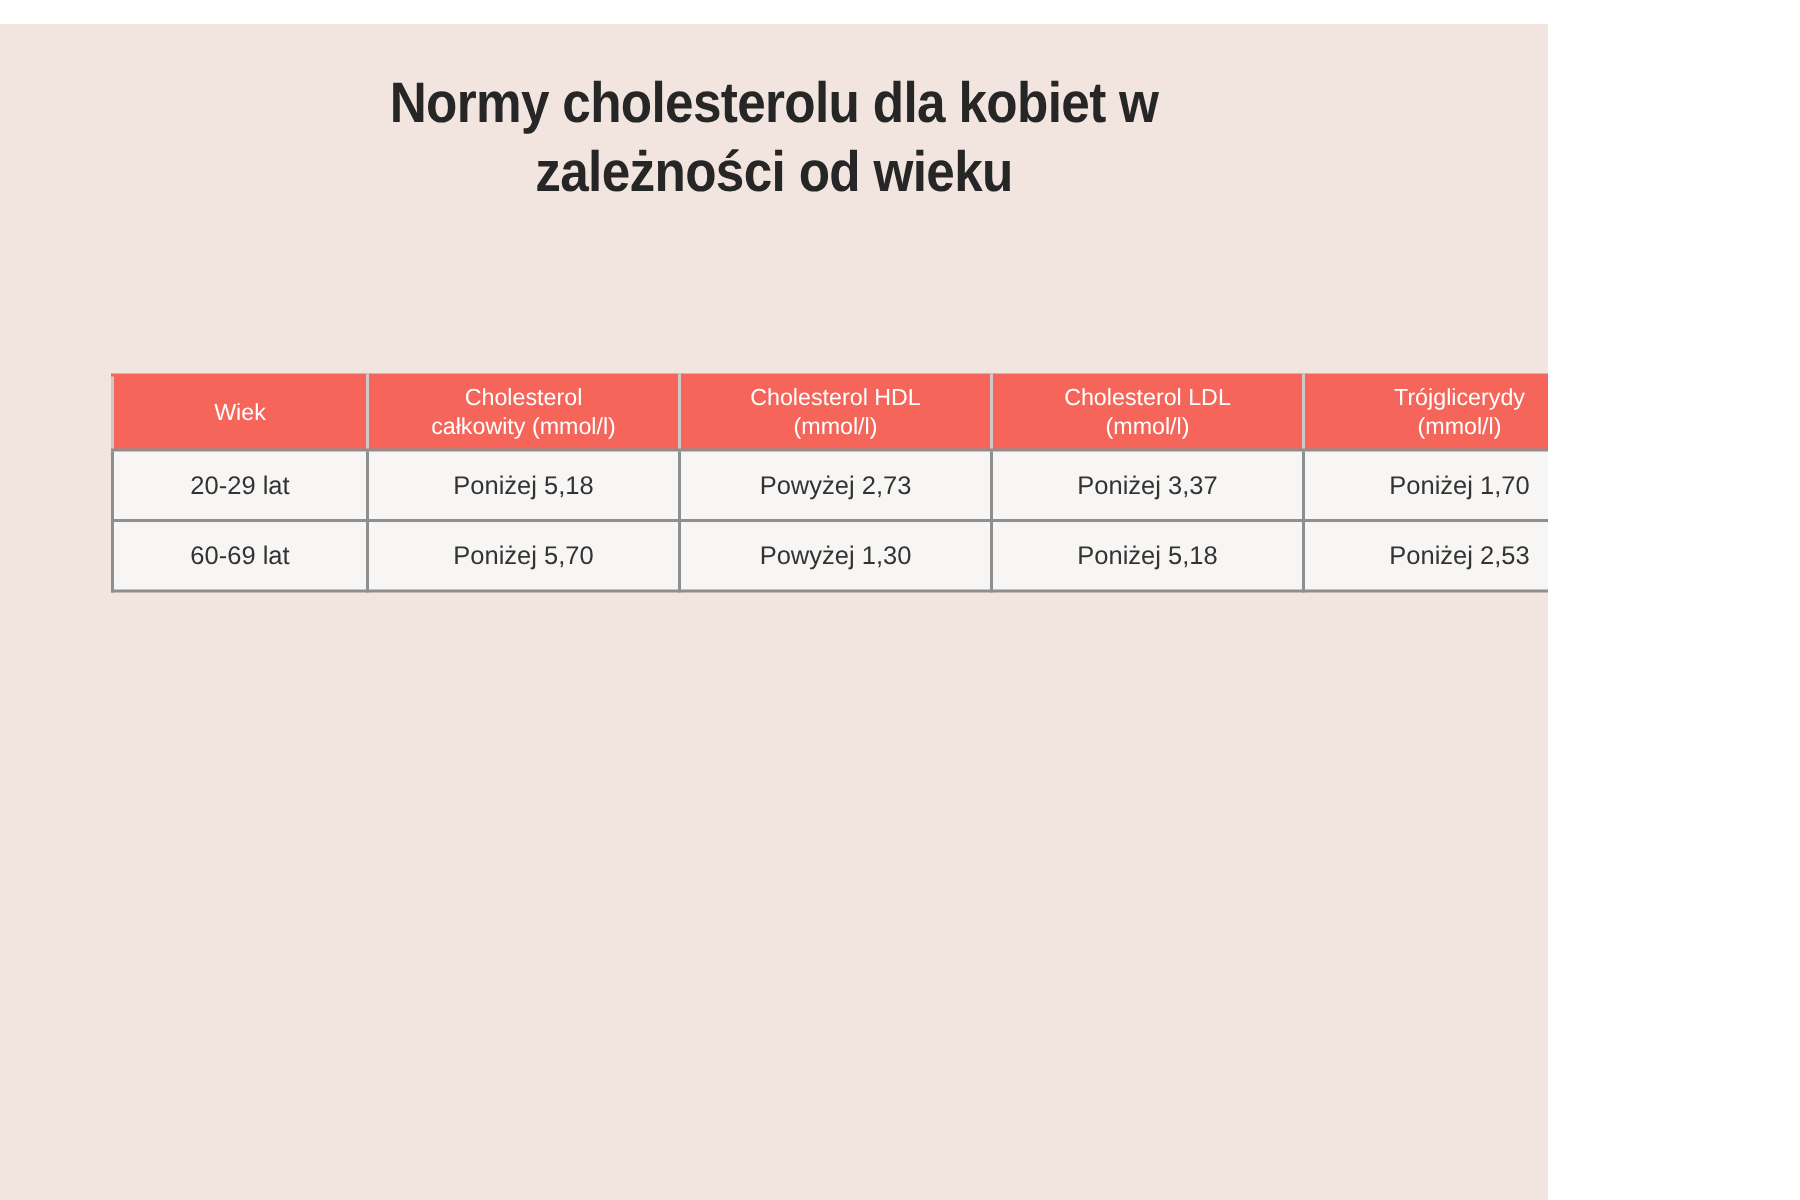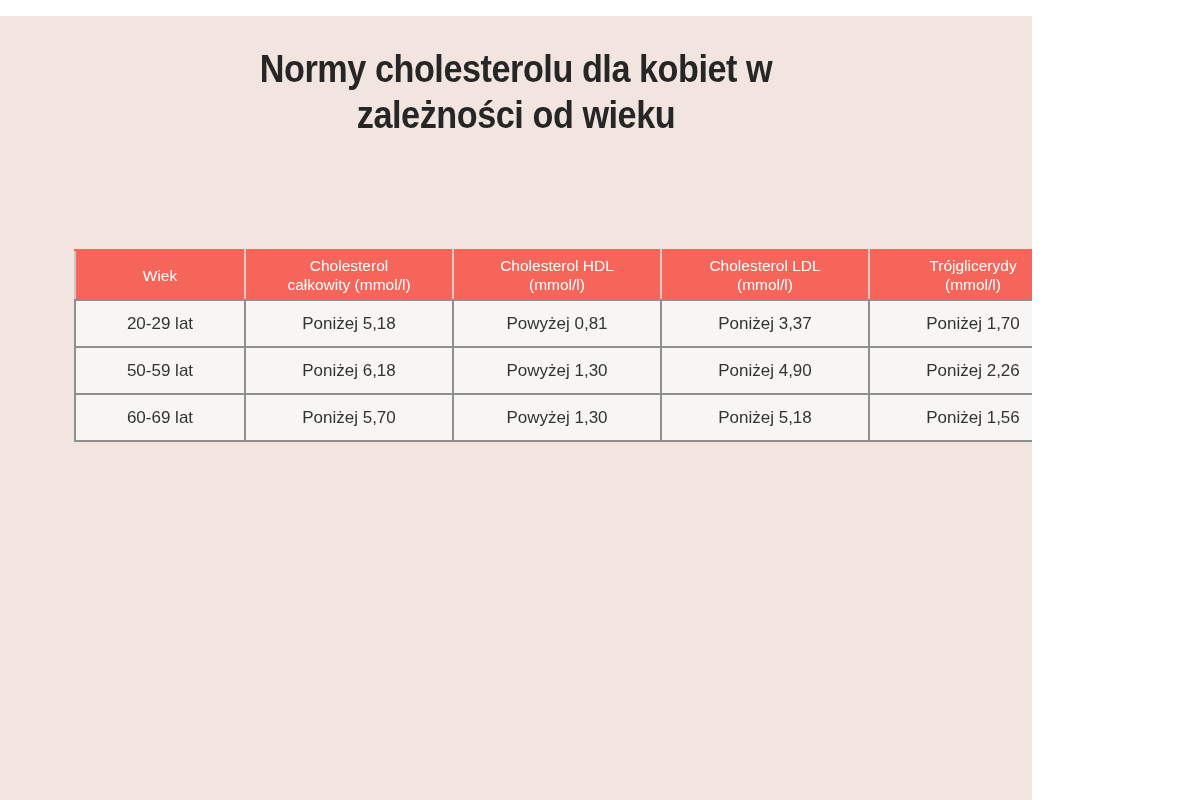--- a/index.html
+++ b/index.html
@@ -76,37 +76,30 @@
           <th>Cholesterol<br>całkowity (mmol/l)</th>
           <th>Cholesterol HDL<br>(mmol/l)</th>
           <th>Cholesterol LDL<br>(mmol/l)</th>
           <th>Trójglicerydy<br>(mmol/l)</th>
         </tr>
       </thead>
     <tbody>
         <tr>
           <td>20-29 lat</td>
           <td>Poniżej 5,18</td>
-          <td>Powyżej 0,81</td>
+          <td>Powyżej 2,73</td>
           <td>Poniżej 3,37</td>
           <td>Poniżej 1,70</td>
-        </tr>
-        <tr>
-          <td>50-59 lat</td>
-          <td>Poniżej 6,18</td>
-          <td>Powyżej 1,30</td>
-          <td>Poniżej 4,90</td>
-          <td>Poniżej 2,26</td>
         </tr>
         <tr>
           <td>60-69 lat</td>
           <td>Poniżej 5,70</td>
           <td>Powyżej 1,30</td>
           <td>Poniżej 5,18</td>
-          <td>Poniżej 1,56</td>
+          <td>Poniżej 2,53</td>
         </tr>
       </tbody>
   </table>
 
   <div class="silhouette">
     <svg width="100" height="342" viewBox="0 0 100 342" preserveAspectRatio="none" xmlns="http://www.w3.org/2000/svg">
 
       <path fill="currentColor" d="M50 0 C36 0 26 10 26 24 C26 38 28 48 23 56 C31 56 36 54 39 51 L61 51 C64 54 69 56 77 56 C72 48 74 38 74 24 C74 10 64 0 50 0 Z"></path>
 
       <rect fill="currentColor" x="44" y="44" width="12" height="22"></rect>

